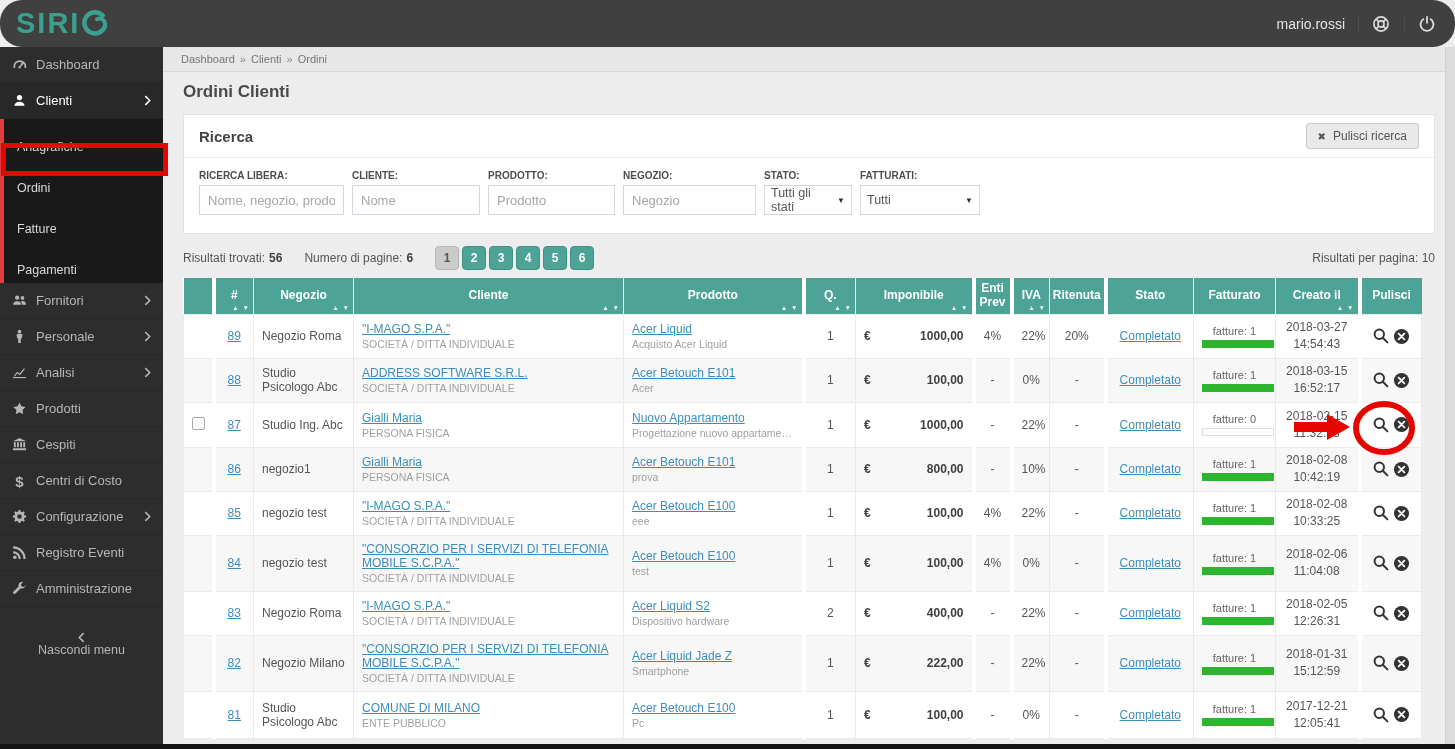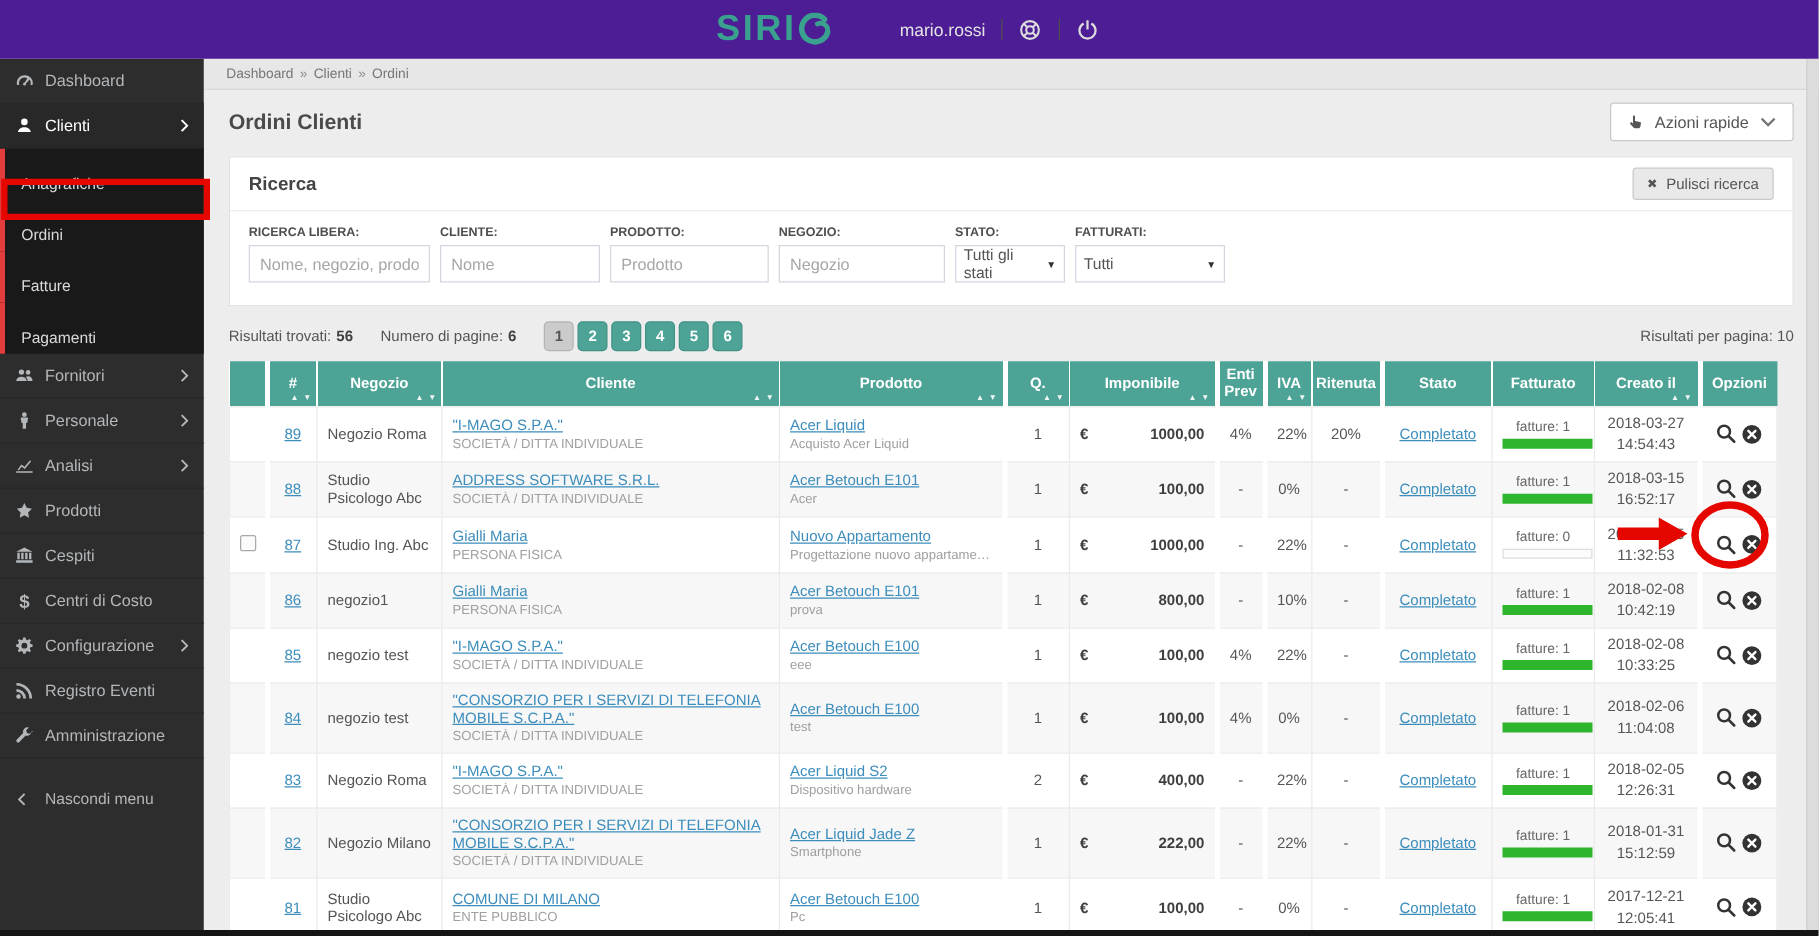--- a/index.html
+++ b/index.html
@@ -1,39 +1,39 @@
 <!DOCTYPE html>
 <html><head>
 <meta charset="utf-8">
 <style>
   * { box-sizing: border-box; margin: 0; padding: 0; }
   body { font-family: "Liberation Sans", "DejaVu Sans", sans-serif; background:#888; }
   .page { position:relative; width:1455px; height:749px; background:#ededed; overflow:hidden; }
 
   
-  .topbar { position:absolute; top:0; left:0; right:0; height:47px; background:#4c1d95; display:flex; align-items:center; justify-content:center; z-index:5; }
+  .topbar { position:absolute; top:0; left:0; right:0; height:47px; background:#404040; display:flex; align-items:center; justify-content:space-between; z-index:5;border-radius:22px; }
   .logo { width:163px; display:flex; align-items:center; padding-left:16px; color:#3aa18e; font-weight:bold; font-size:29px; letter-spacing:2px; line-height:1; }
   .logo svg { margin-left:1px; }
   .topbar-right { display:flex; align-items:center; gap:13px; padding-right:18px; color:#e4e4e4; font-size:14px; }
   .topbar-sep { width:1px; height:17px; background:#4d4d4d; }
   .top-icon { width:19px; height:19px; color:#dcdcdc; cursor:pointer; display:flex; align-items:center; }
   .top-icon svg { width:18px; height:18px; }
 
   
   .sidebar { position:absolute; top:47px; left:0; bottom:0; width:163px; background:#2e2d2d; z-index:4; }
   .side-item { display:flex; align-items:center; gap:9px; padding:10px 12px; color:#b3b7ba; font-size:13px; cursor:pointer; border-bottom:1px solid #282727; }
   .side-item.active { color:#fff; background:#292828; }
   .s-icon { width:15px; height:15px; display:inline-flex; flex:0 0 15px; }
   .s-icon svg { width:15px; height:15px; fill:currentColor; }
   .dollar { font-size:15px; font-weight:bold; width:15px; text-align:center; display:inline-block; }
   .chev { margin-left:auto; display:flex; }
   .chev svg { width:7px; height:11px; }
   .submenu { background:#191919; }
   .sub-item { padding:21px 12px 6px 13px; border-left:4px solid #e23c3c; color:#d9d9d9; font-size:12.5px; cursor:pointer; }
-  .collapse-item { margin-top:16px; display:flex; align-items:center; gap:15px; padding:9px 14px; color:#b3b7ba; font-size:12.5px; cursor:pointer; }
+  .collapse-item { margin-top:16px; display:flex; align-items:center; gap:0; padding:9px 2px; color:#b3b7ba; font-size:12.5px; cursor:pointer;flex-direction:column; }
   .collapse-item svg { width:7px; height:11px; }
 
   
   .main { position:absolute; left:163px; top:47px; right:0; bottom:0; }
   .breadcrumb { height:25px; display:flex; align-items:center; gap:5px; background:#e7e7e7; border-bottom:1px solid #d8d8d8; font-size:11px; color:#767676; padding-left:18px; }
   .crumb { cursor:pointer; }
   .crumb-sep { color:#8a8a8a; }
   .page-header { display:flex; justify-content:space-between; align-items:center; padding:10px 20px 12px 20px; }
   .page-title { font-size:17px; font-weight:bold; color:#4a4a4a; }
   .btn-quick { display:flex; align-items:center; gap:9px; background:#fff; border:1px solid #c9c9c9; border-radius:3px; padding:6px 13px; font-size:13px; color:#555; cursor:pointer; height:31px; }
@@ -260,29 +260,20 @@
     <div class="breadcrumb">
         <span class="crumb">Dashboard</span>
         <span class="crumb-sep">»</span>
         <span class="crumb">Clienti</span>
         <span class="crumb-sep">»</span>
         <span class="crumb">Ordini</span>
       </div>
 
     <div class="page-header">
       <h1 class="page-title">Ordini Clienti</h1>
-      <button class="btn-quick">
-        <svg viewBox="0 0 16 16" fill="currentColor">
-            <path d="M6.4 1.6c.6 0 1 .5 1 1.1v4.4l4.9.9c.7.1 1.1.7 1 1.4l-.7 3.3c-.2.9-.9 1.5-1.8 1.5H7.2c-.5 0-1-.2-1.3-.6L2.9 10.3c-.4-.5-.4-1.2.1-1.6.5-.4 1.2-.3 1.6.2l.8.9V2.7c0-.6.4-1.1 1-1.1z"></path>
-          </svg>
-        <span>Azioni rapide</span>
-        <svg viewBox="0 0 10 6" fill="none" stroke="#777" stroke-width="1.4">
-            <path d="M1 1l4 4 4-4"></path>
-          </svg>
-      </button>
     </div>
 
     <section class="panel">
       <div class="panel-head">
         <span class="panel-title">Ricerca</span>
         <button class="btn-clear">
           <span class="clear-x">✖</span>
           <span>Pulisci ricerca</span>
         </button>
       </div>
@@ -353,21 +344,21 @@
               <th><span>Cliente</span><span class="sort">▲ ▼</span></th>
               <th><span>Prodotto</span><span class="sort">▲ ▼</span></th>
               <th class="gs"><span>Q.</span><span class="sort">▲ ▼</span></th>
               <th><span>Imponibile</span><span class="sort">▲ ▼</span></th>
               <th class="gs"><span>Enti Prev</span></th>
               <th class="gs"><span>IVA</span><span class="sort">▲ ▼</span></th>
               <th><span>Ritenuta</span></th>
               <th class="gs"><span>Stato</span></th>
               <th><span>Fatturato</span></th>
               <th><span>Creato il</span><span class="sort">▲ ▼</span></th>
-              <th class="gs"><span>Opzioni</span></th>
+              <th class="gs"><span>Pulisci</span></th>
             </tr>
           </thead>
         <tbody>
             <tr style="height: 44px;">
               <td class="c"></td>
               <td class="gs c"><a>89</a></td>
               <td>Negozio Roma</td>
               <td><a>"I-MAGO S.P.A."</a><div class="cell-sub">SOCIETÀ / DITTA INDIVIDUALE</div></td>
               <td><a>Acer Liquid</a><div class="cell-sub">Acquisto Acer Liquid</div></td>
               <td class="gs c">1</td>

